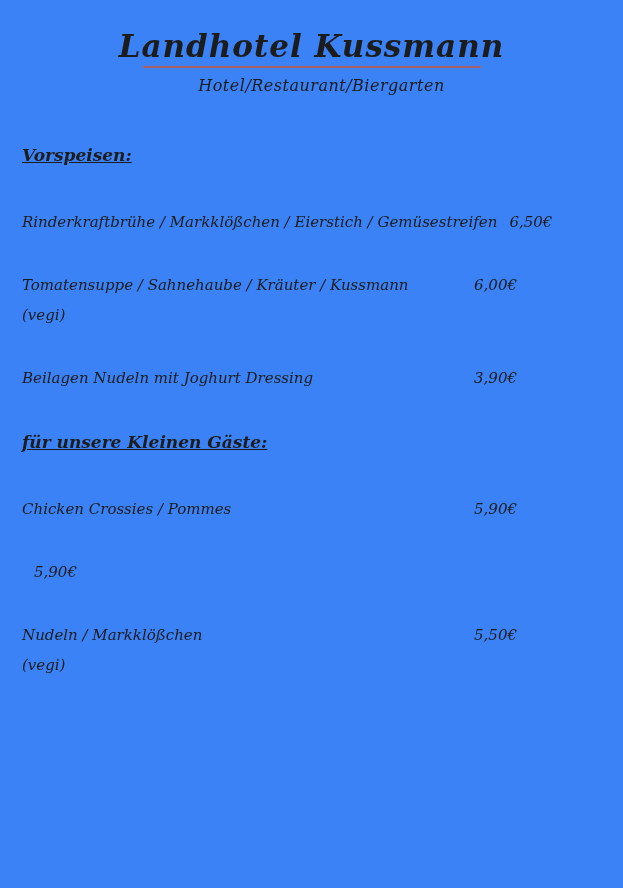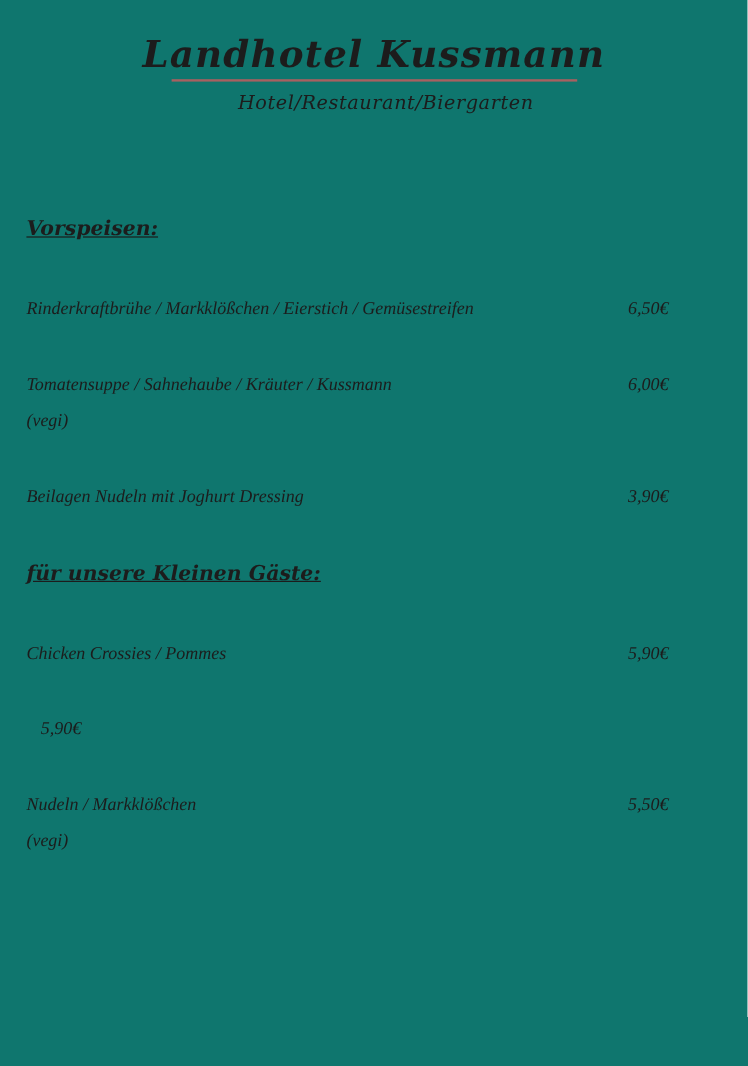--- a/index.html
+++ b/index.html
@@ -4,21 +4,21 @@
 <style>
   html, body {
     margin: 0;
     padding: 0;
     background: #ffffff;
   }
   .page {
     position: relative;
     width: 623px;
     height: 888px;
-    background: #0f766e;
+    background: #3b82f6;
     color: #1c1c1c;
     font-family: "DejaVu Serif", serif;
     font-style: italic;
     overflow: hidden;
     box-sizing: border-box;
   }
   .menu-header {
     text-align: center;
     padding-top: 28px;
   }
@@ -35,42 +35,41 @@
     background: #a86060;
     margin: 2px auto 8px auto;
   }
   .page-subtitle {
     font-size: 16px;
     line-height: 20px;
     letter-spacing: 0.5px;
     margin-left: 20px;
   }
   .menu {
-    margin-top: 85px;
+    margin-top: 49px;
     padding-left: 22px;
-    padding-right: 66px;
+    padding-right: 106px;
   }
   .section-heading {
     font-size: 17px;
     font-weight: bold;
     text-decoration: underline;
     line-height: 20px;
     margin: 0 0 48px 0;
   }
   .section + .section {
     margin-top: 25px;
   }
   .menu-item {
     display: flex;
     justify-content: space-between;
     align-items: flex-start;
     font-size: 15px;
     line-height: 19px;
     margin-bottom: 44px;
-    font-family: Liberation Serif, serif;
   }
   .item-text {
     flex: 1 1 auto;
   }
   .item-name {
     white-space: nowrap;
   }
   .item-note {
     margin-top: 11px;
   }

